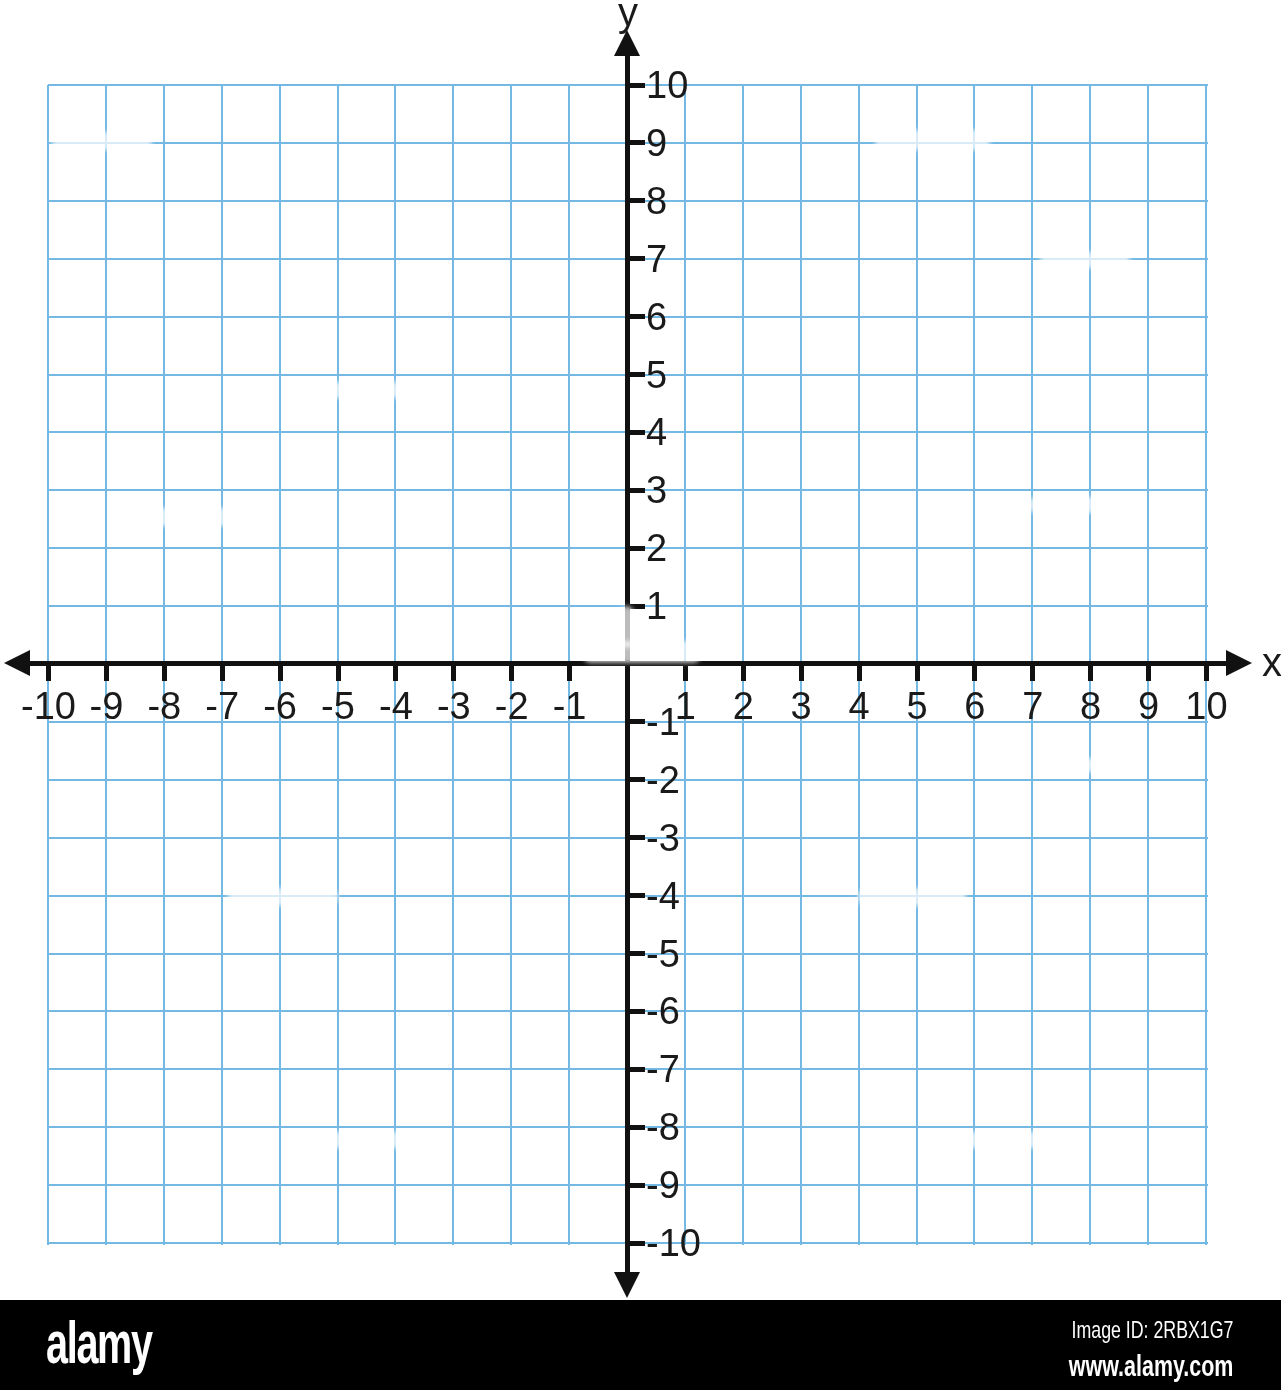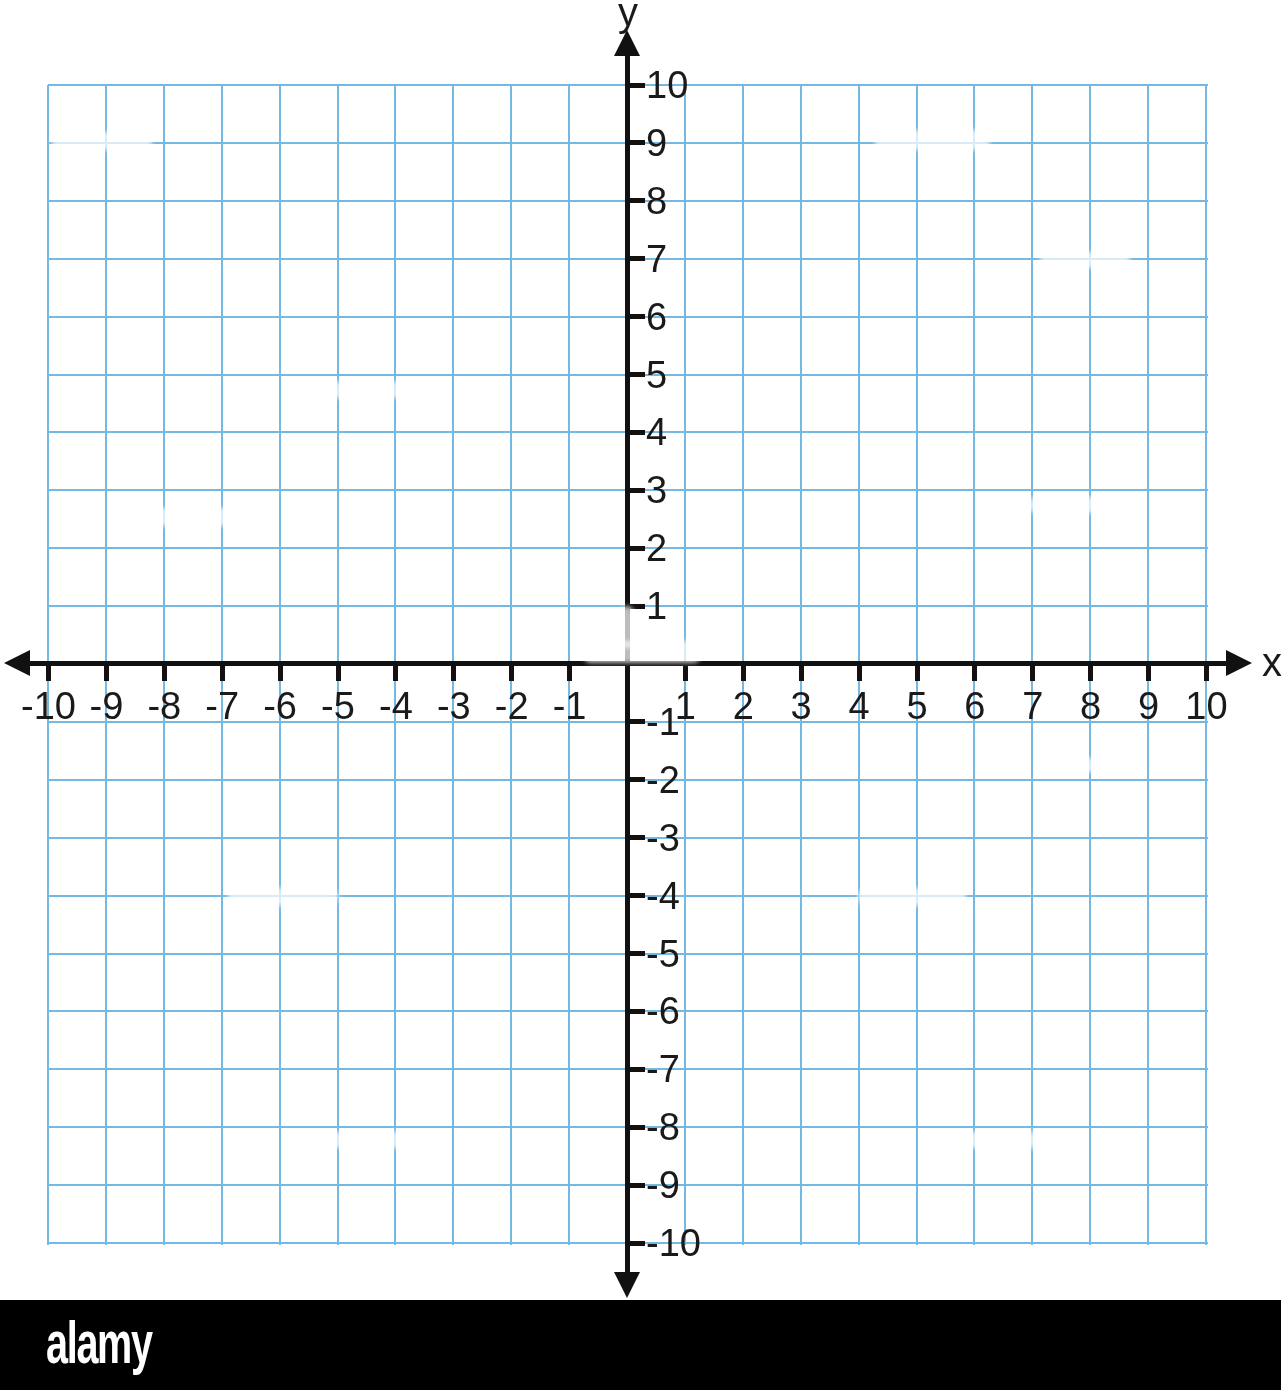--- a/index.html
+++ b/index.html
@@ -223,14 +223,18 @@
       <div class="smudge" style="left: 858px; top: 888px; width: 108px; height: 18px;"></div>
       <div class="smudge" style="left: 330px; top: 1132px; width: 105px; height: 16px;"></div>
       <div class="smudge" style="left: 958px; top: 1132px; width: 112px; height: 16px;"></div>
       <div class="smudge" style="left: 1062px; top: 758px; width: 70px; height: 14px;"></div>
       <div class="smudge" style="left: 583px; top: 641px; width: 118px; height: 22px;"></div>
       <div class="smudge" style="left: 620px; top: 606px; width: 14px; height: 42px;"></div>
     </div>
 
   <div class="footer"></div>
   <div class="alamy-logo">alamy</div>
+  <div class="footer-right">
+    <div class="footer-id">Image ID: 2RBX1G7</div>
+    <div class="footer-url">www.alamy.com</div>
+  </div>
 
 </div>
 
 </body></html>

